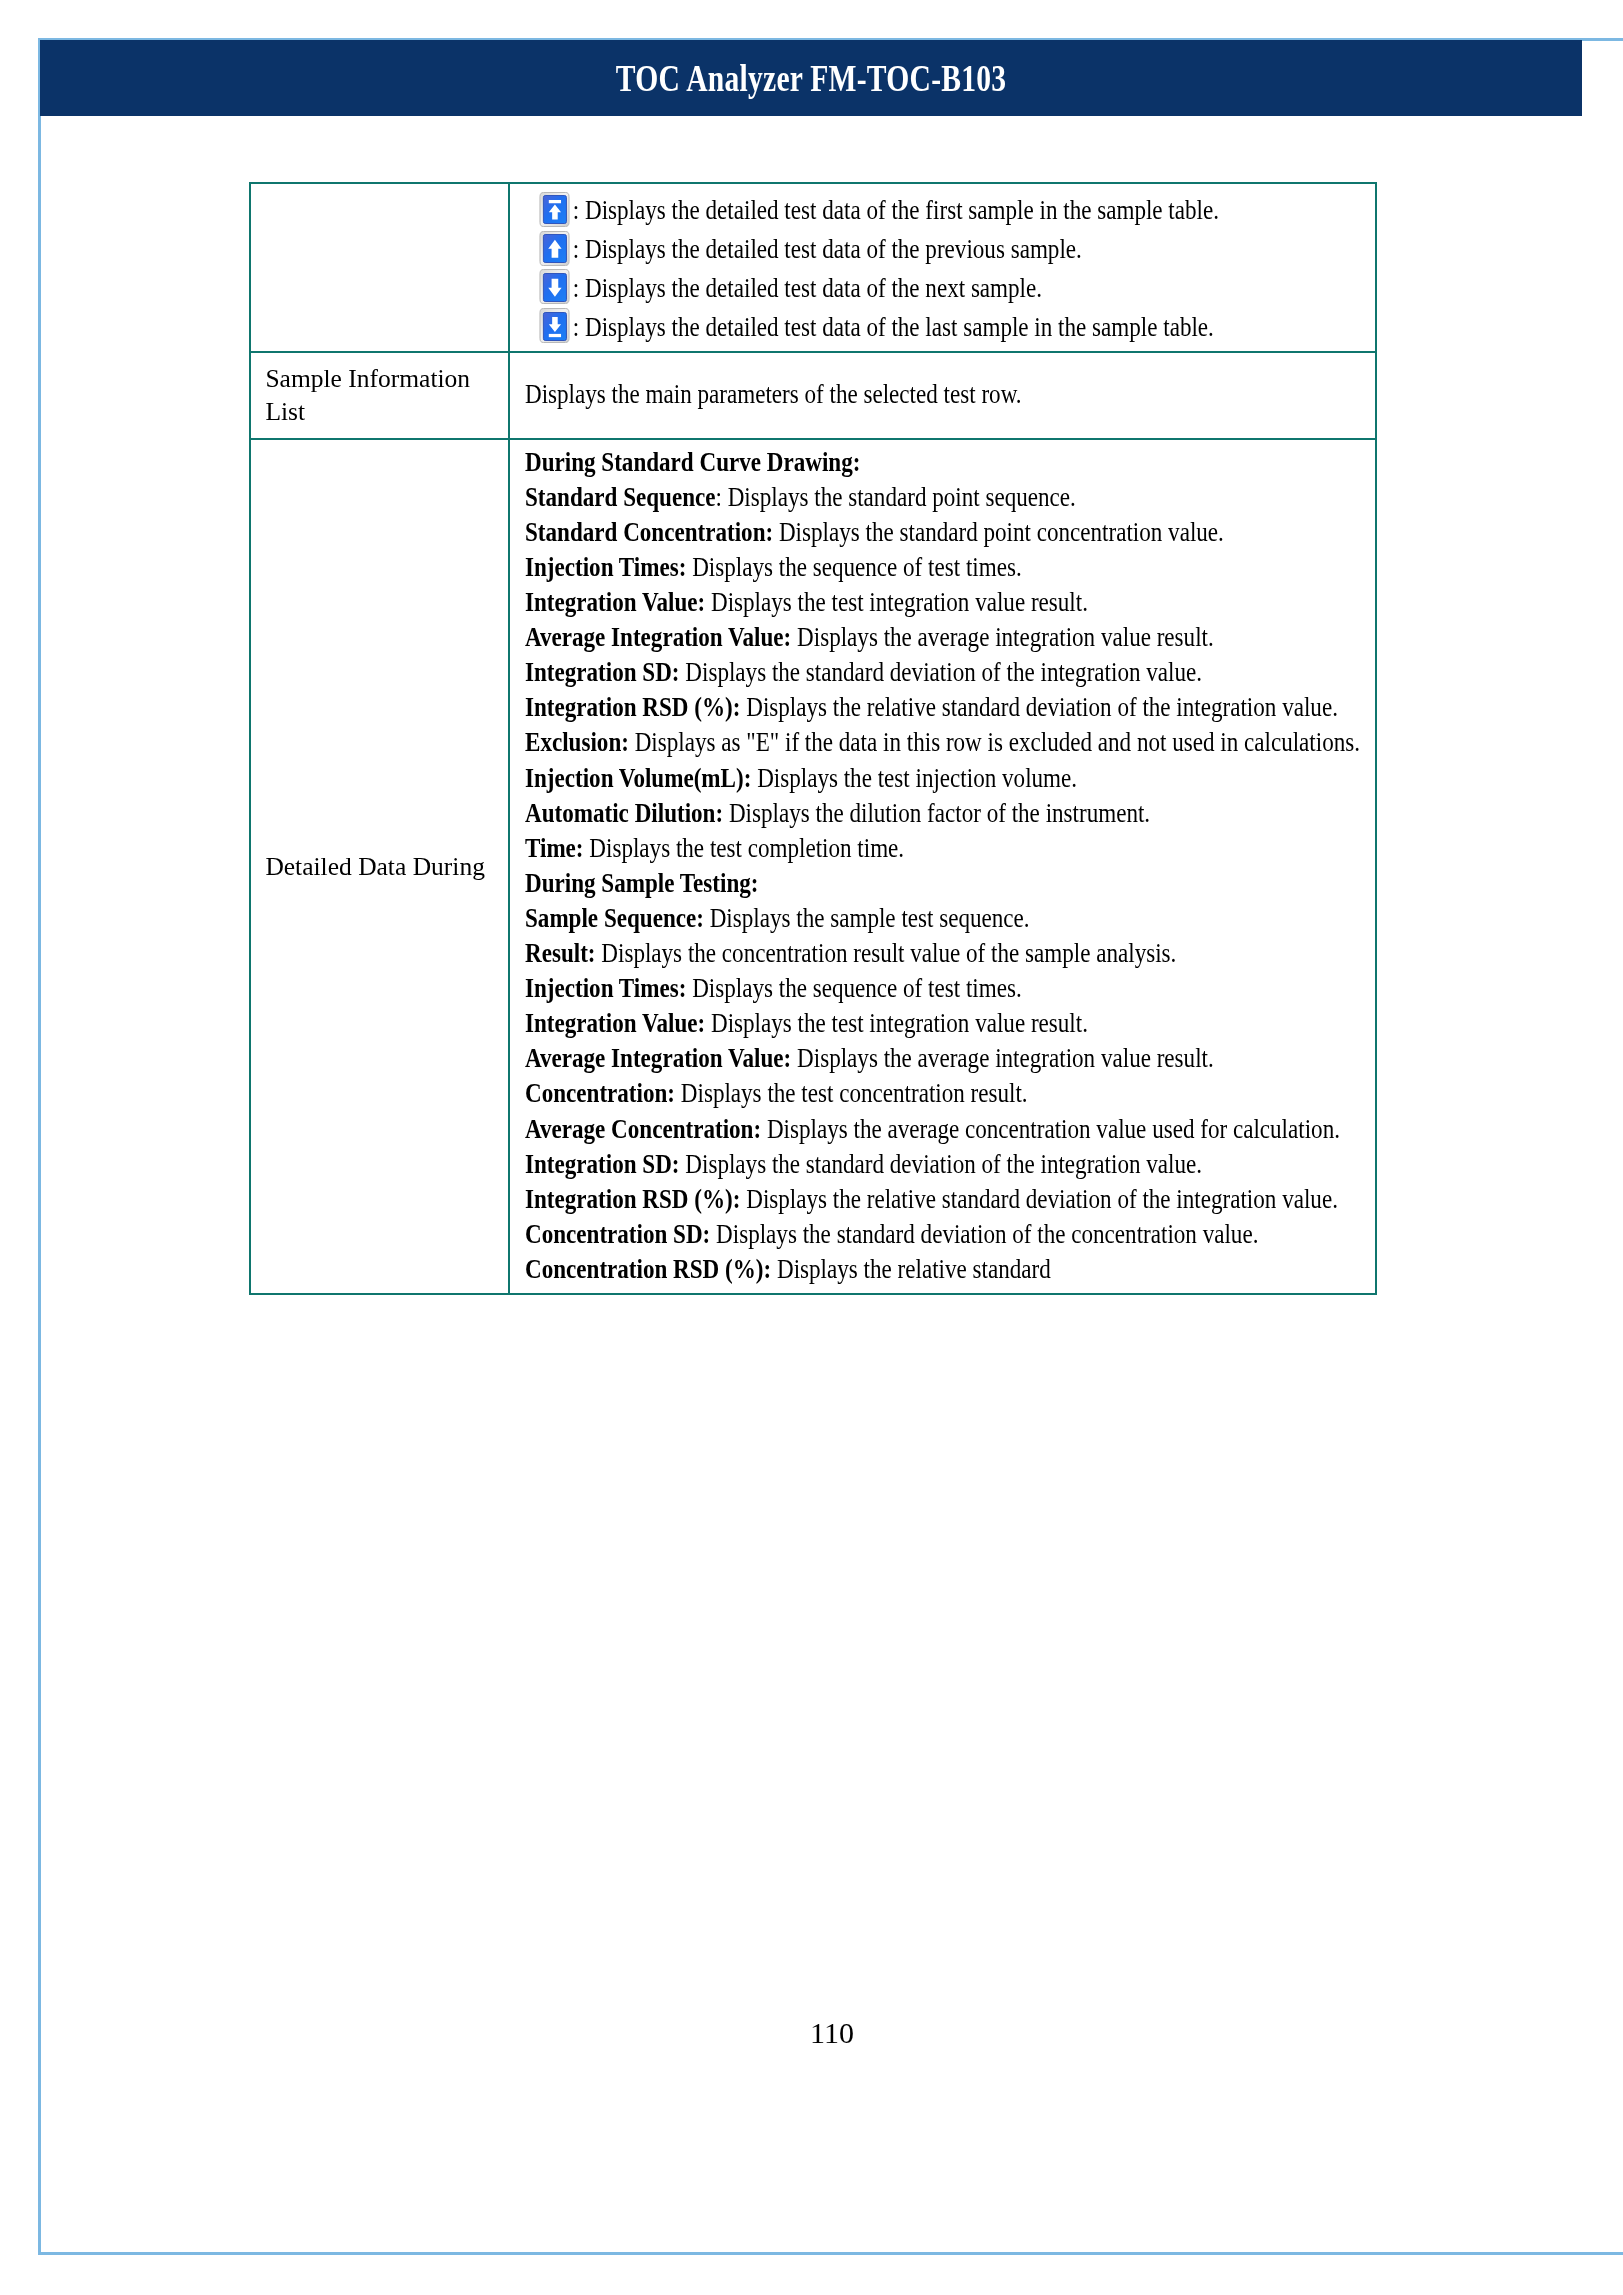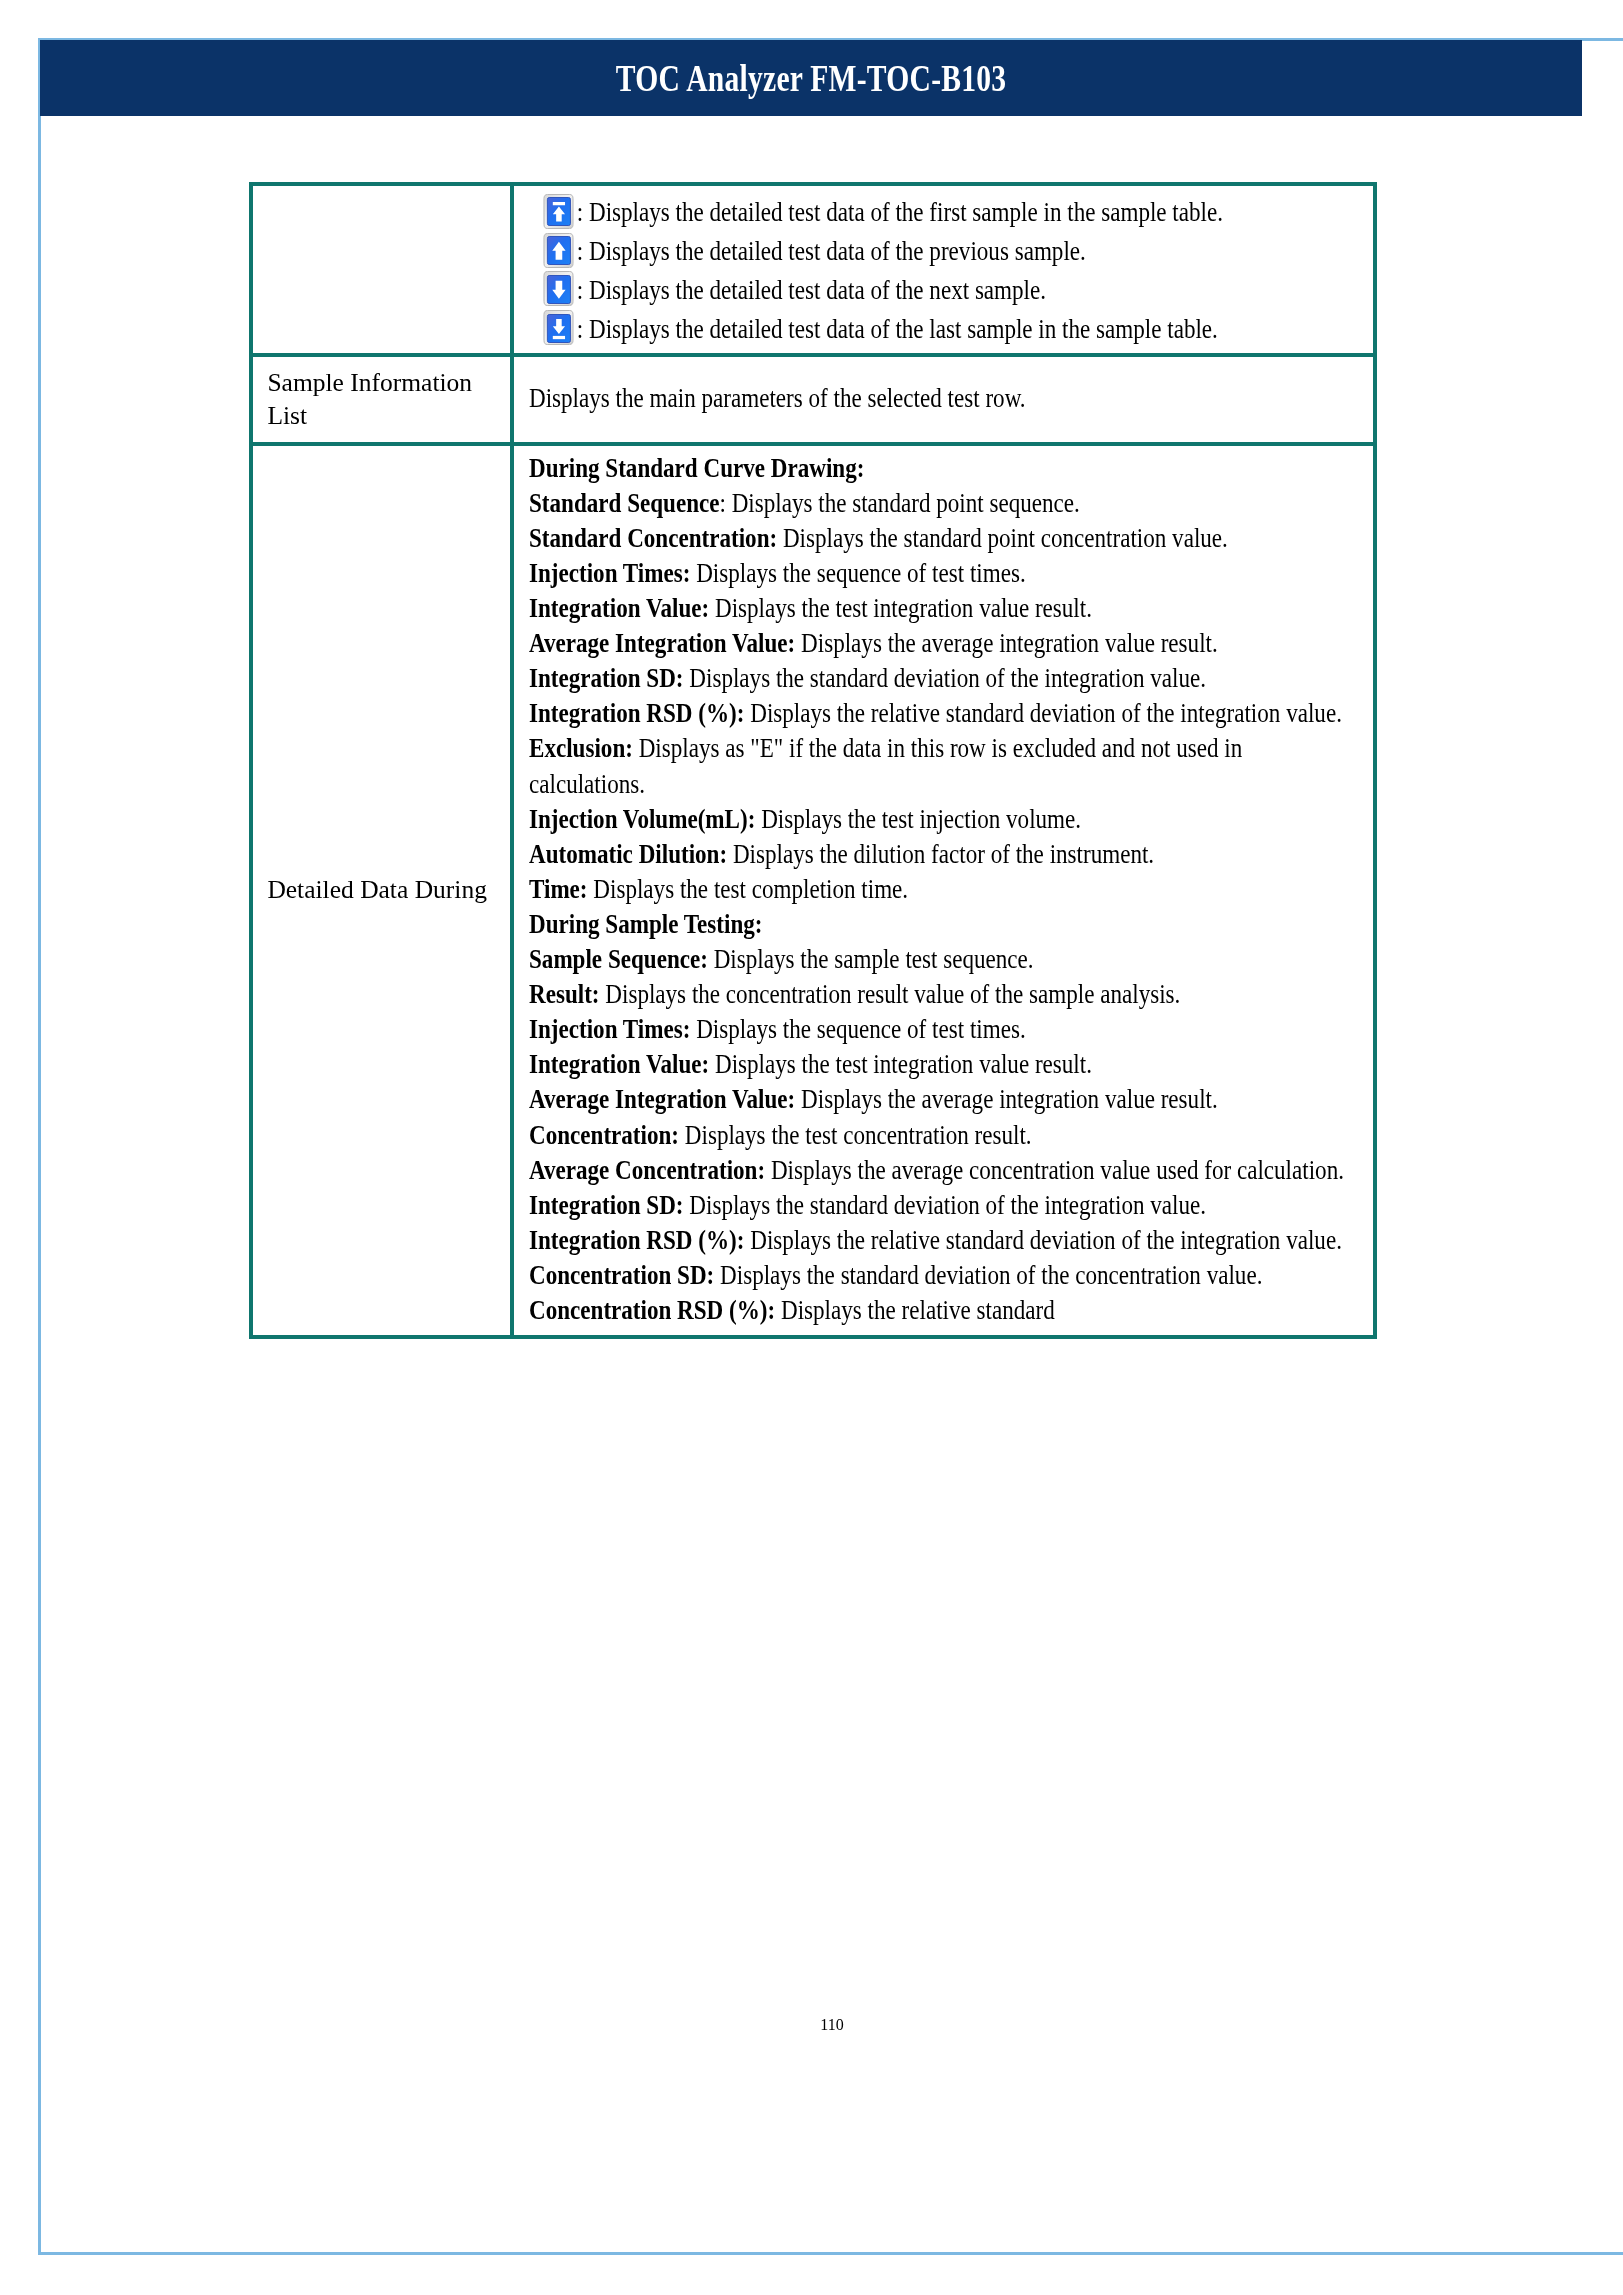--- a/index.html
+++ b/index.html
@@ -41,21 +41,21 @@
   
   .doc-table{
     position:absolute;
     left:208px;
     top:141px;
     width:1128px;
     border-collapse:collapse;
     table-layout:fixed;
   }
   .doc-table td{
-    border:4px solid #0f766e;
+    border:2px solid #0f766e;
     vertical-align:top;
     padding:0;
   }
   td.label-cell{
     width:243px;
     padding:9.2px 0 9.2px 14.4px;
     font-family:"Liberation Serif", serif;
     font-size:25.5px;
     line-height:1.30;
     color:#000;
@@ -105,21 +105,21 @@
     overflow:hidden;
   }
   .nav-icon svg{ position:absolute; left:0; top:0; }
   
   .page-number{
     position:absolute;
     left:0; right:0;
     top:1975px;
     text-align:center;
     font-family:"Liberation Serif", serif;
-    font-size:16px;
+    font-size:30px;
     color:#000;
   }
 </style>
 </head>
 <body>
 
 <div class="page">
 
   <div class="header-band">
     <div class="header-title">TOC Analyzer FM-TOC-B103</div>

